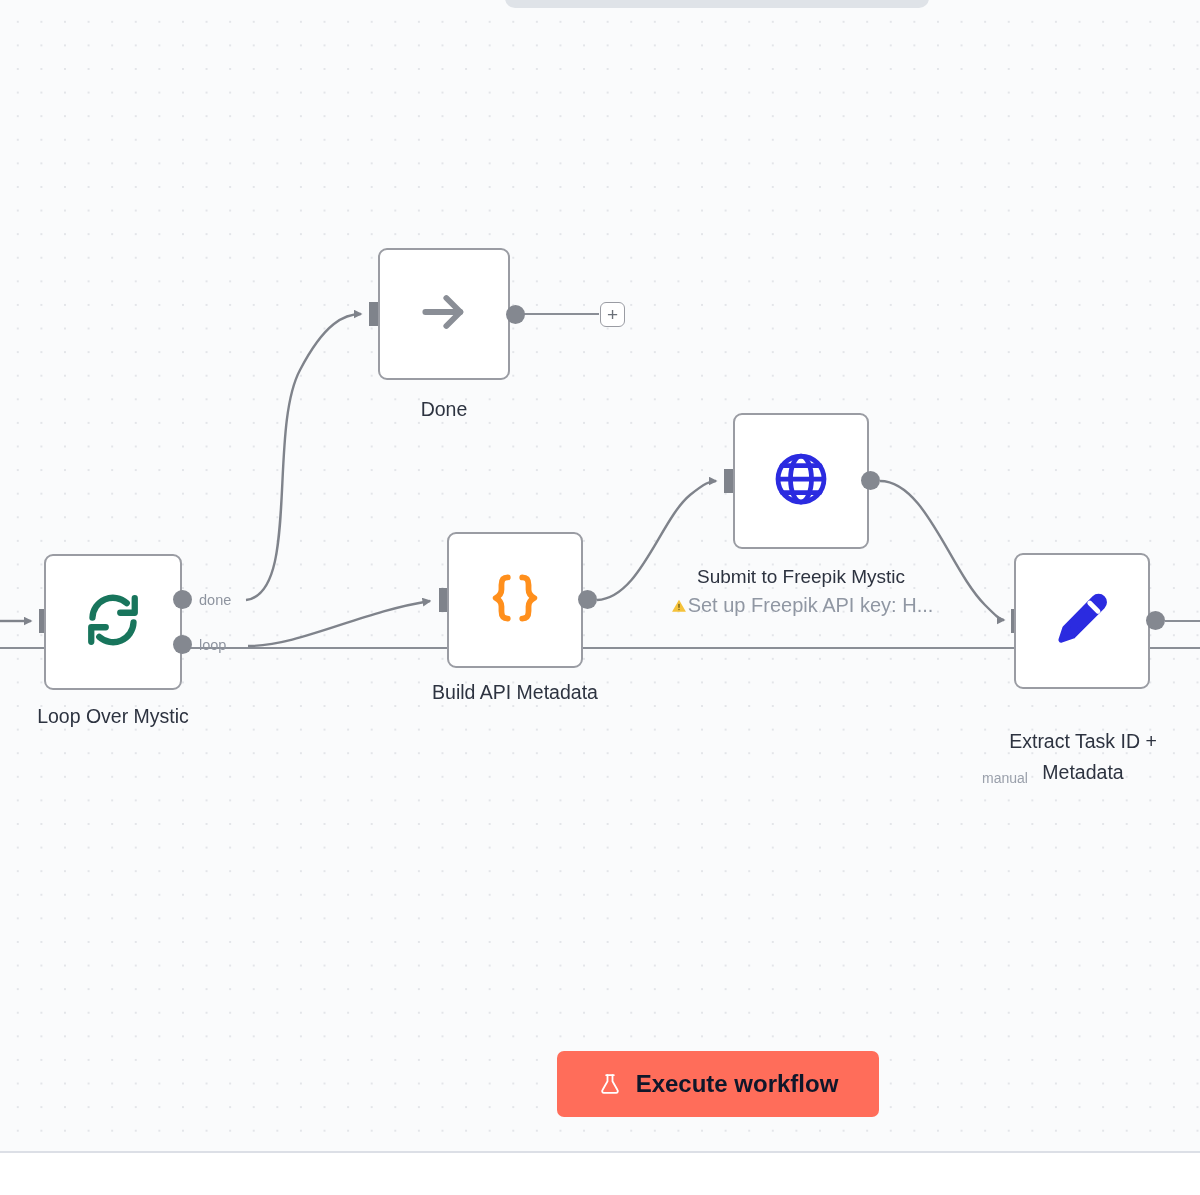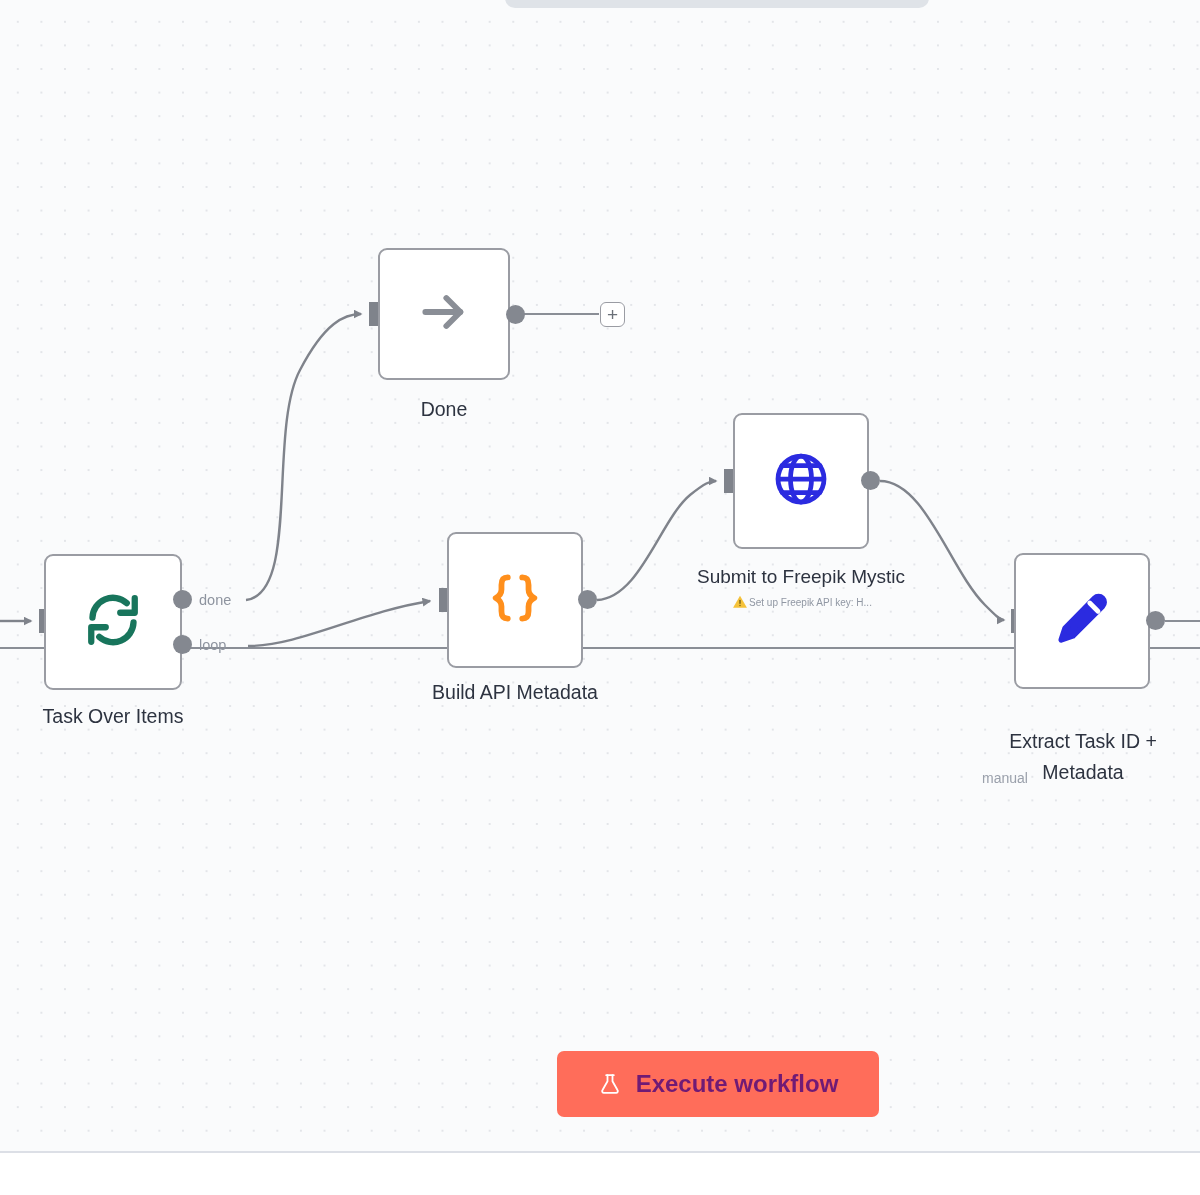--- a/index.html
+++ b/index.html
@@ -63,21 +63,21 @@
     text-align: left;
     color: #9aa0ab;
     font-size: 14px;
     line-height: 18px;
     white-space: nowrap;
     z-index: 6;
   }
   .issue {
     position: absolute;
     display: flex; align-items: center; gap: 1px;
-    font-size: 10px; color: #9097a3;
+    font-size: 20px; color: #9097a3;
     white-space: nowrap;
     z-index: 6;
   }
   .issue svg { display:block; }
 
   
   .dot {
     position: absolute;
     width: 19px; height: 19px;
     background: #848890;
@@ -102,21 +102,21 @@
     z-index: 6;
   }
 
   
   #execute-btn {
     position: absolute;
     left: 557px; top: 1051px;
     width: 322px; height: 66px;
     background: #ff6d5a;
     border: none; border-radius: 7px;
-    color: #701a75;
+    color: #0f172a;
     font-family: "Liberation Sans", sans-serif;
     font-size: 24px; font-weight: bold;
     display: flex; align-items: center; justify-content: center; gap: 14px;
     z-index: 10;
     cursor: pointer;
   }
   #execute-btn svg { display: block; }
 </style>
 </head>
 <body>
@@ -163,21 +163,21 @@
           <path d="M20.5 13a8.5 8.5 0 0 1-14.2 6"></path>
           <polyline points="3 21 3 15 9 15"></polyline>
           <path d="M3.5 11a8.5 8.5 0 0 1 14.2-6"></path>
         </svg>
       </span>
     </div>
     <div class="dot" style="left:173px; top:590px;"></div>
     <div class="dot" style="left:173px; top:635px;"></div>
     <div class="port-label" style="left:199px; top:592px;">done</div>
     <div class="port-label" style="left:199px; top:637px;">loop</div>
-    <div class="node-label" style="left:13px; top:701px; width:200px;">Task Over Items</div>
+    <div class="node-label" style="left:13px; top:701px; width:200px;">Loop Over Mystic</div>
 
     <div class="node" style="left:378px; top:248px; width:132px; height:132px;">
       <span>
         <svg width="56" height="56" viewBox="0 0 24 24" fill="none" stroke="#8a8e96" stroke-width="2.5" stroke-linecap="round" stroke-linejoin="round">
           <line x1="4" y1="12" x2="19" y2="12"></line>
           <polyline points="13 6 19 12 13 18"></polyline>
         </svg>
       </span>
     </div>
     <div class="dot" style="left:506px; top:305px;"></div>

